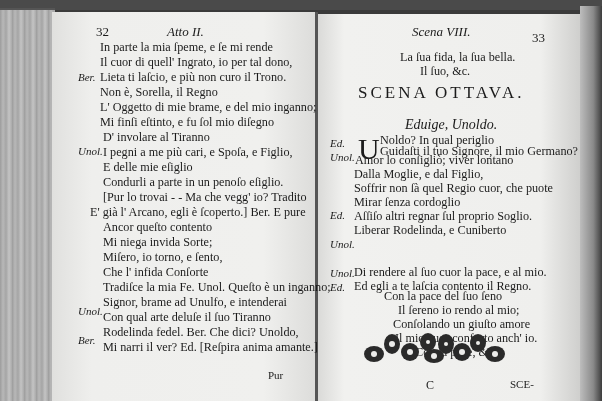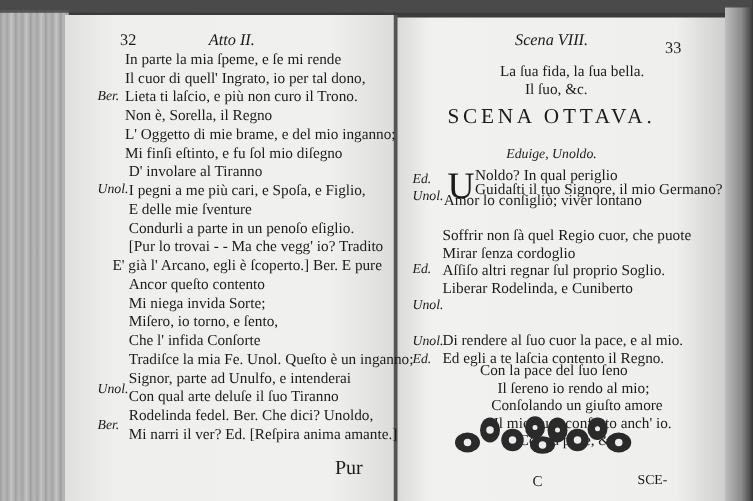--- a/index.html
+++ b/index.html
@@ -29,21 +29,21 @@
     background:linear-gradient(90deg,#e0e0de,#efefed 15%,#f0f0ee 80%,#dcdcda); }
   .page-right { left:318px; top:14px; width:262px; height:387px;
     background:linear-gradient(90deg,#dadad8,#f1f1ef 10%,#efefed 85%,#cfcfcd); }
   .gutter { position:absolute; left:315px; top:12px; width:3px; height:389px; background:#555; }
 
   .line { position:absolute; white-space:nowrap; font-size:12.2px; line-height:14px; }
   .spk { position:absolute; white-space:nowrap; font-size:11px; font-style:italic; line-height:14px; }
   .hdr { font-style:italic; font-size:13px; }
   .pnum { font-size:13px; position:absolute; }
   .title { position:absolute; font-size:17px; letter-spacing:3px; white-space:nowrap; }
-  .chars { position:absolute; font-size:11px; font-style:italic; white-space:nowrap; }
+  .chars { position:absolute; font-size:14px; font-style:italic; white-space:nowrap; }
   .dropcap { position:absolute; font-size:30px; line-height:30px; }
   .orn {
     position:absolute; left:362px; top:332px; width:145px; height:34px;
   }
   .sig { position:absolute; font-size:12px; }
 </style>
 </head>
 <body>
 
 <div class="book">
@@ -66,36 +66,36 @@
     <span class="spk" style="left:78px;top:333px;">Ber.</span>
 
     <span class="line" style="left:100px;top:40px;">In parte la mia ſpeme, e ſe mi rende</span>
     <span class="line" style="left:100px;top:55px;">Il cuor di quell' Ingrato, io per tal dono,</span>
     <span class="line" style="left:100px;top:70px;">Lieta ti laſcio, e più non curo il Trono.</span>
     <span class="line" style="left:100px;top:85px;">Non è, Sorella, il Regno</span>
     <span class="line" style="left:100px;top:100px;">L' Oggetto di mie brame, e del mio inganno;</span>
     <span class="line" style="left:100px;top:115px;">Mi finſi eſtinto, e fu ſol mio diſegno</span>
     <span class="line" style="left:103px;top:130px;">D' involare al Tiranno</span>
     <span class="line" style="left:103px;top:145px;">I pegni a me più cari, e Spoſa, e Figlio,</span>
-    <span class="line" style="left:103px;top:160px;">E delle mie ſventure</span>
+    <span class="line" style="left:103px;top:160px;">E delle mie eſiglio</span>
     <span class="line" style="left:103px;top:175px;">Condurli a parte in un penoſo eſiglio.</span>
     <span class="line" style="left:103px;top:190px;">[Pur lo trovai - - Ma che vegg' io? Tradito</span>
     <span class="line" style="left:90px;top:205px;">E' già l' Arcano, egli è ſcoperto.] Ber. E pure</span>
     <span class="line" style="left:103px;top:220px;">Ancor queſto contento</span>
     <span class="line" style="left:103px;top:235px;">Mi niega invida Sorte;</span>
     <span class="line" style="left:103px;top:250px;">Miſero, io torno, e ſento,</span>
     <span class="line" style="left:103px;top:265px;">Che l' infida Conſorte</span>
     <span class="line" style="left:103px;top:280px;">Tradiſce la mia Fe. Unol. Queſto è un inganno;</span>
-    <span class="line" style="left:103px;top:295px;">Signor, parte ad Unulfo, e intenderai</span>
+    <span class="line" style="left:103px;top:295px;">Signor, brame ad Unulfo, e intenderai</span>
     <span class="line" style="left:103px;top:310px;">Con qual arte deluſe il ſuo Tiranno</span>
     <span class="line" style="left:103px;top:325px;">Rodelinda fedel. Ber. Che dici? Unoldo,</span>
     <span class="line" style="left:103px;top:340px;">Mi narri il ver? Ed. [Reſpira anima amante.]</span>
   </div>
 
-  <span class="line" style="left:268px;top:368px;font-size:16px;">Pur</span>
+  <span class="line" style="left:268px;top:368px;font-size:11px;">Pur</span>
 
   <span class="pnum hdr" style="left:412px;top:24px;">Scena VIII.</span>
   <span class="pnum" style="left:532px;top:30px;">33</span>
 
   <span class="line" style="left:400px;top:50px;">La ſua fida, la ſua bella.</span>
   <span class="line" style="left:420px;top:64px;">Il ſuo, &amp;c.</span>
 
   <span class="title" style="left:358px;top:83px;">SCENA OTTAVA.</span>
   <span class="chars" style="left:405px;top:117px;">Eduige, Unoldo.</span>
 
@@ -104,20 +104,21 @@
   <span class="spk" style="left:330px;top:136px;">Ed.</span>
   <span class="spk" style="left:330px;top:150px;">Unol.</span>
   <span class="spk" style="left:330px;top:208px;">Ed.</span>
   <span class="spk" style="left:330px;top:237px;">Unol.</span>
   <span class="spk" style="left:330px;top:266px;">Unol.</span>
   <span class="spk" style="left:330px;top:280px;">Ed.</span>
 
   <span class="line" style="left:380px;top:133px;">Noldo? In qual periglio</span>
   <span class="line" style="left:380px;top:144px;">Guidaſti il tuo Signore, il mio Germano?</span>
   <span class="line" style="left:355px;top:153px;">Amor lo conſigliò; viver lontano</span>
+  <span class="line" style="left:354px;top:167px;">Dalla Moglie, e dal Figlio,</span>
   <span class="line" style="left:354px;top:181px;">Soffrir non ſà quel Regio cuor, che puote</span>
   <span class="line" style="left:354px;top:195px;">Mirar ſenza cordoglio</span>
   <span class="line" style="left:354px;top:209px;">Aſſiſo altri regnar ſul proprio Soglio.</span>
   <span class="line" style="left:354px;top:223px;">Liberar Rodelinda, e Cuniberto</span>
   <span class="line" style="left:354px;top:265px;">Di rendere al ſuo cuor la pace, e al mio.</span>
   <span class="line" style="left:354px;top:279px;">Ed egli a te laſcia contento il Regno.</span>
   <span class="line" style="left:384px;top:289px;">Con la pace del ſuo ſeno</span>
   <span class="line" style="left:398px;top:303px;">Il ſereno io rendo al mio;</span>
   <span class="line" style="left:393px;top:317px;">Conſolando un giuſto amore</span>
   <span class="line" style="left:395px;top:331px;">Il mio cuor conforto anch' io.</span>

